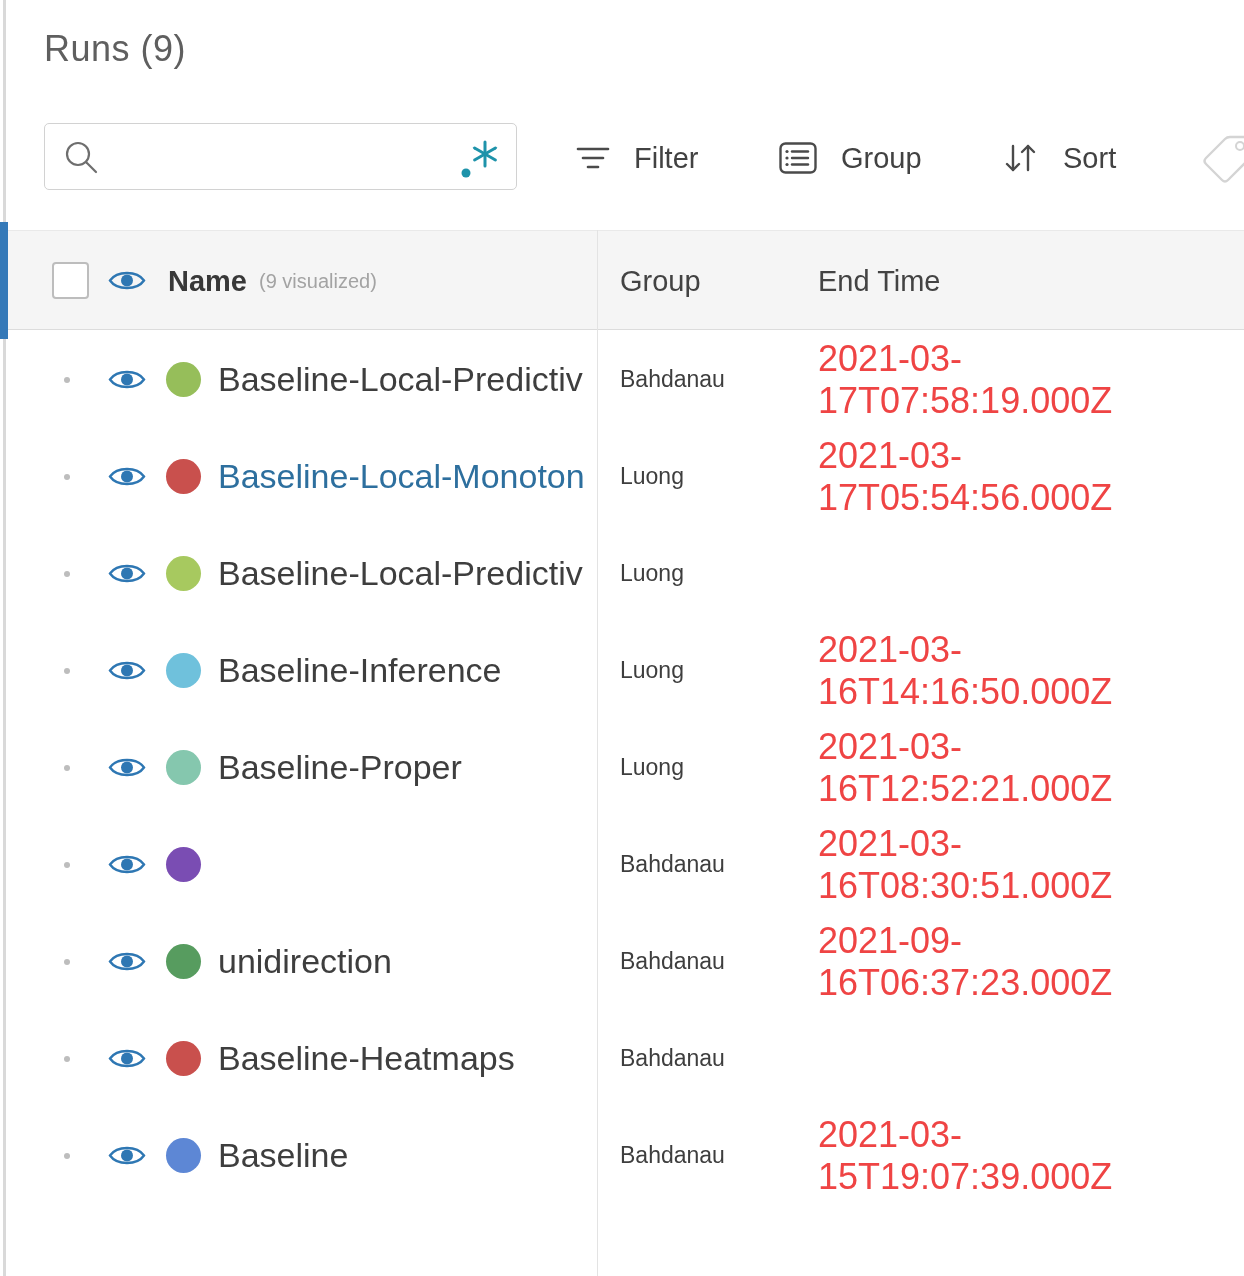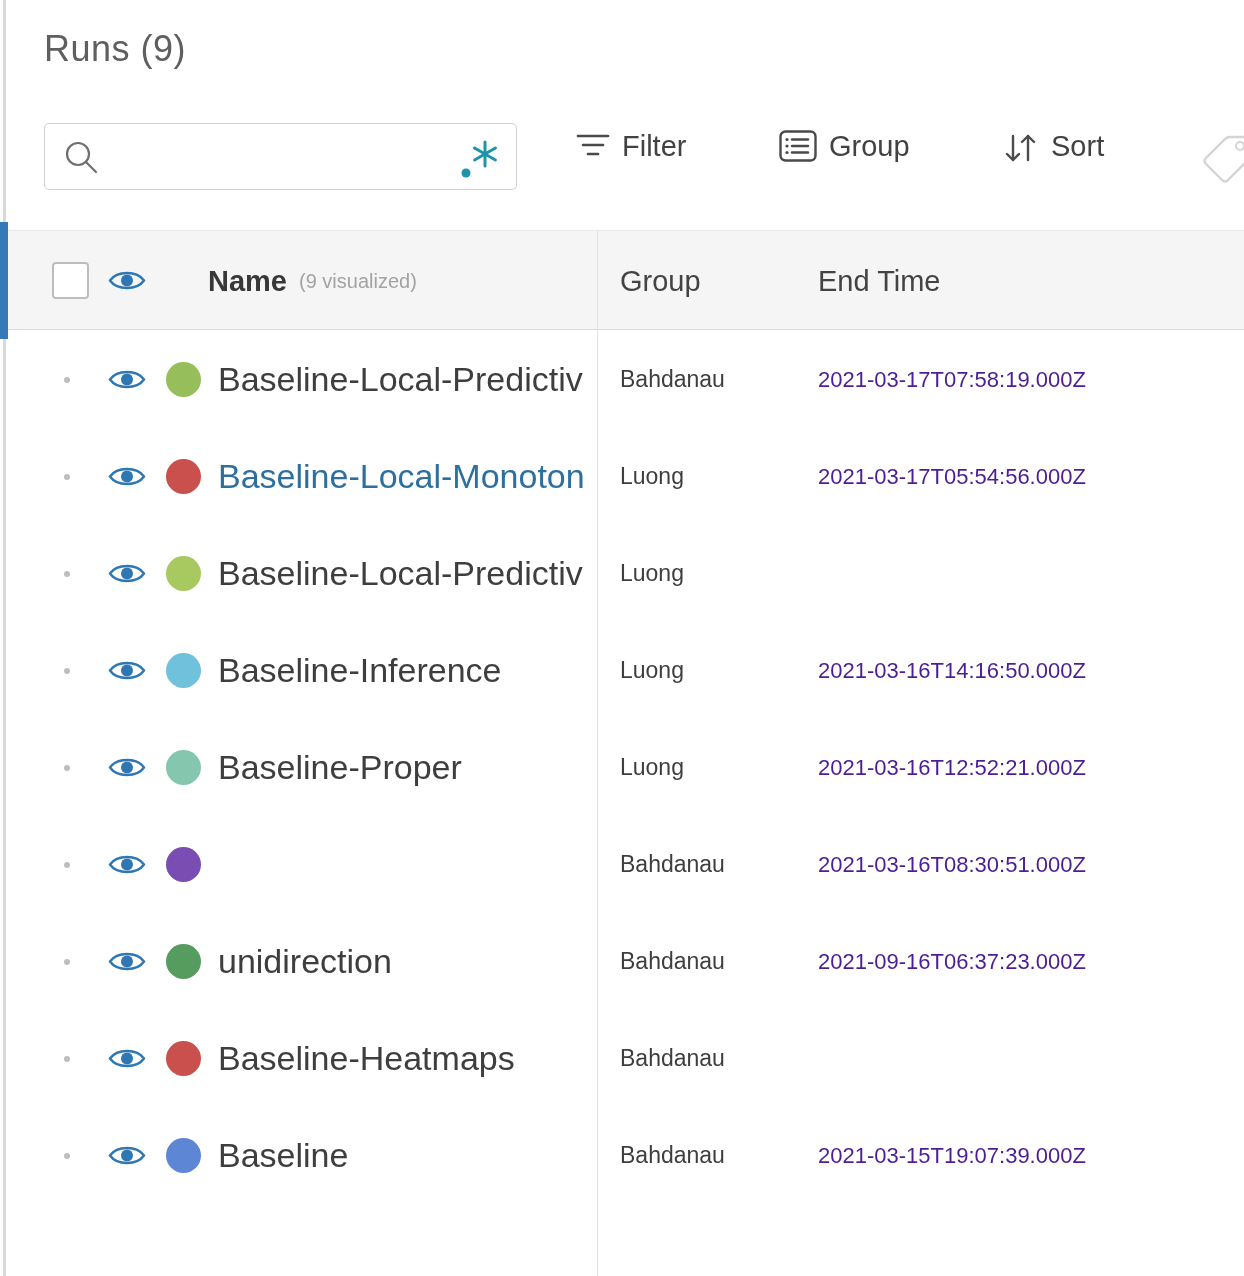--- a/index.html
+++ b/index.html
@@ -23,60 +23,60 @@
     border:1px solid #d2d2d2; border-radius:5px; background:#fff;
     display:flex; align-items:center;
   }
   .search-box .mag { position:absolute; left:18px; top:15px; }
   .search-input {
     position:absolute; left:64px; top:4px; width:330px; height:57px;
     border:none; outline:none; font-size:28px; font-family:inherit; color:#3e3e3e; background:transparent;
   }
   .regex-toggle { position:absolute; right:14px; top:10px; width:46px; height:48px; cursor:pointer; }
 
-  .toolbar-btn { position:absolute; top:130px; height:56px; display:flex; gap:12px; cursor:pointer; }
+  .toolbar-btn { position:absolute; top:130px; height:56px; display:flex; align-items:center; gap:24px; cursor:pointer; }
   .toolbar-btn .lbl { font-size:29px; color:#424242; }
   .btn-filter { left:576px; }
   .btn-group  { left:779px; }
   .btn-sort   { left:1001px; }
   .tag-btn { position:absolute; left:1198px; top:131px; width:60px; height:54px; cursor:pointer; }
 
   
   .thead {
     position:absolute; left:0; top:230px; width:1244px; height:100px;
     background:#f5f5f5; border-top:1px solid #e9e9e9; border-bottom:1px solid #dcdcdc;
   }
   .accent-strip { position:absolute; left:0; top:222px; width:8px; height:117px; background:#3579b8; z-index:3; }
   .col-divider { position:absolute; left:597px; top:230px; width:1px; height:1046px; background:#e3e3e3; }
 
   .thead .checkbox {
     position:absolute; left:52px; top:31px; width:37px; height:37px;
     background:#fff; border:2px solid #bdbdbd; border-radius:4px; cursor:pointer;
   }
   .eye { width:38px; height:27px; display:block; }
   .thead .eye-wrap { position:absolute; left:108px; top:36px; cursor:pointer; }
-  .th-name { position:absolute; left:168px; top:0; height:100px; display:flex; align-items:center; gap:12px; cursor:pointer;margin-left:40px; }
+  .th-name { position:absolute; left:168px; top:0; height:100px; display:flex; align-items:center; gap:12px; cursor:pointer; }
   .th-name .main { font-size:29px; font-weight:700; color:#383838; }
   .th-name .note { font-size:20px; color:#a3a3a3; }
   .th-group { position:absolute; left:620px; top:0; height:100px; display:flex; align-items:center; font-size:29px; color:#434343; cursor:pointer; }
   .th-end   { position:absolute; left:818px; top:0; height:100px; display:flex; align-items:center; font-size:29px; color:#434343; cursor:pointer; }
 
   .tbody { position:absolute; left:0; top:331px; width:1244px; }
   .run-row { position:relative; width:1244px; height:97px; }
   .drag-dot { position:absolute; left:64px; top:46px; width:6px; height:6px; border-radius:50%; background:#bdbdbd; cursor:grab; }
   .run-row .eye-wrap { position:absolute; left:108px; top:35px; cursor:pointer; }
   .color-dot { position:absolute; left:166px; top:31px; width:35px; height:35px; border-radius:50%; }
   .run-name {
     position:absolute; left:218px; top:0; height:97px; width:368px;
     display:flex; align-items:center; font-size:34px; color:#3e3e3e;
     white-space:nowrap; overflow:hidden; cursor:pointer;
   }
   .run-name.link { color:#2d6f9e; }
   .cell-group { position:absolute; left:620px; top:0; height:97px; display:flex; align-items:center; font-size:23px; color:#3e3e3e; }
-  .cell-end   { position:absolute; left:818px; top:0; height:97px; display:flex; align-items:center; font-size:22px; color:#4c1d95; }
+  .cell-end   { position:absolute; left:818px; top:0; height:97px; display:flex; align-items:center; font-size:36px; color:#ef4444; }
 </style>
 </head>
 <body>
 
 <div class="panel-left-border"></div>
 
 <div class="page-title">Runs (9)</div>
 
 <div class="search-box">
   <svg class="mag" width="38" height="38" viewBox="0 0 38 38" fill="none">

